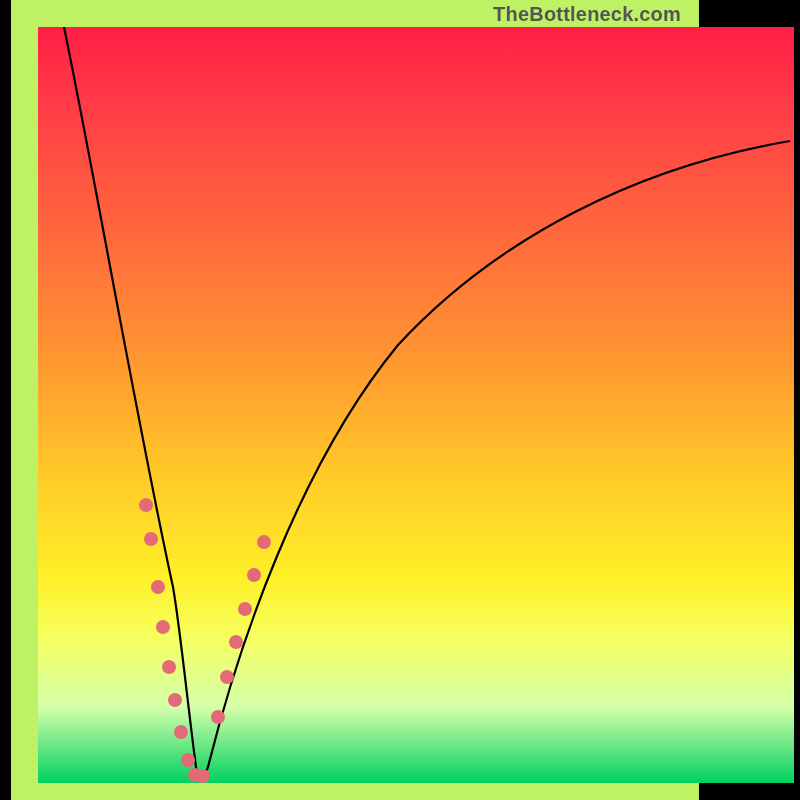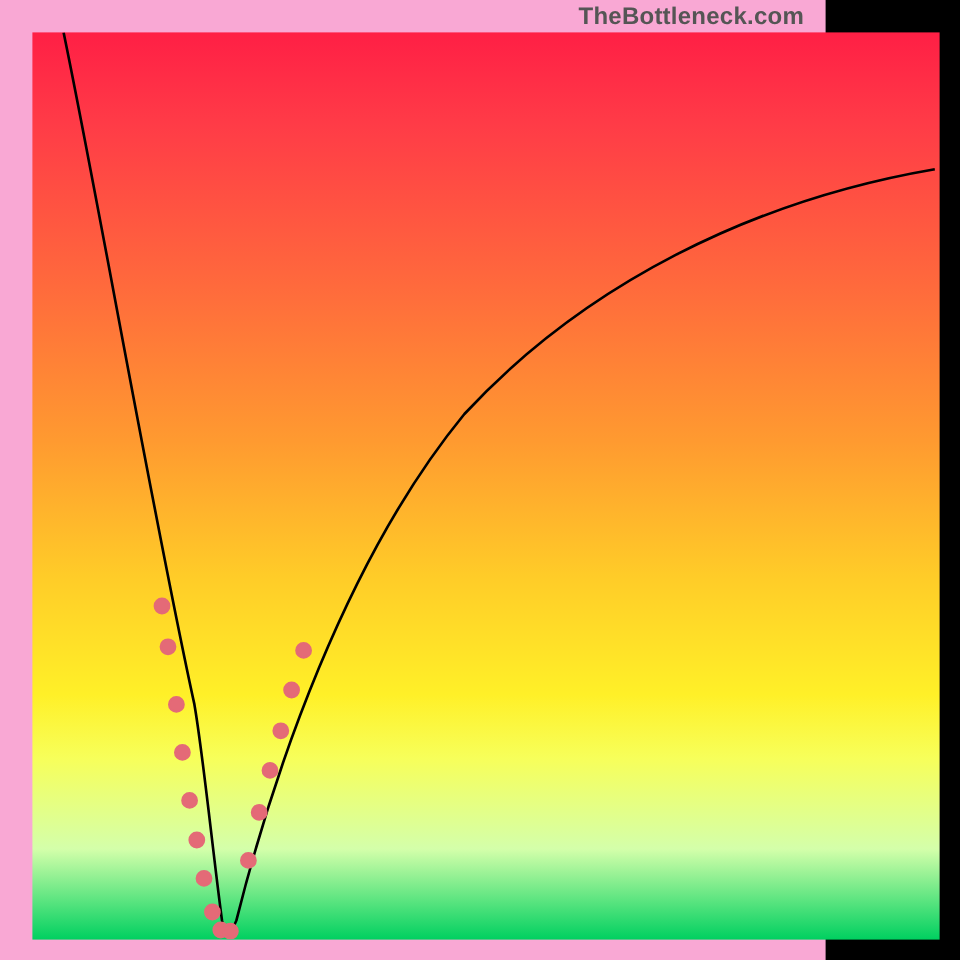--- a/index.html
+++ b/index.html
@@ -6,24 +6,24 @@
     margin: 0;
     padding: 0;
     width: 800px;
     height: 800px;
     background: #000;
     overflow: hidden;
   }
   .frame {
     position: absolute;
     top: 0;
-    left: 0;
+    left: 11px;
     width: 688px;
     height: 800px;
-    background: #f9a8d4;
+    background: #bef264;
   }
   .plot-area {
     position: absolute;
     left: 27px;
     top: 27px;
     width: 756px;
     height: 756px;
     
     background: linear-gradient(
       to bottom,

